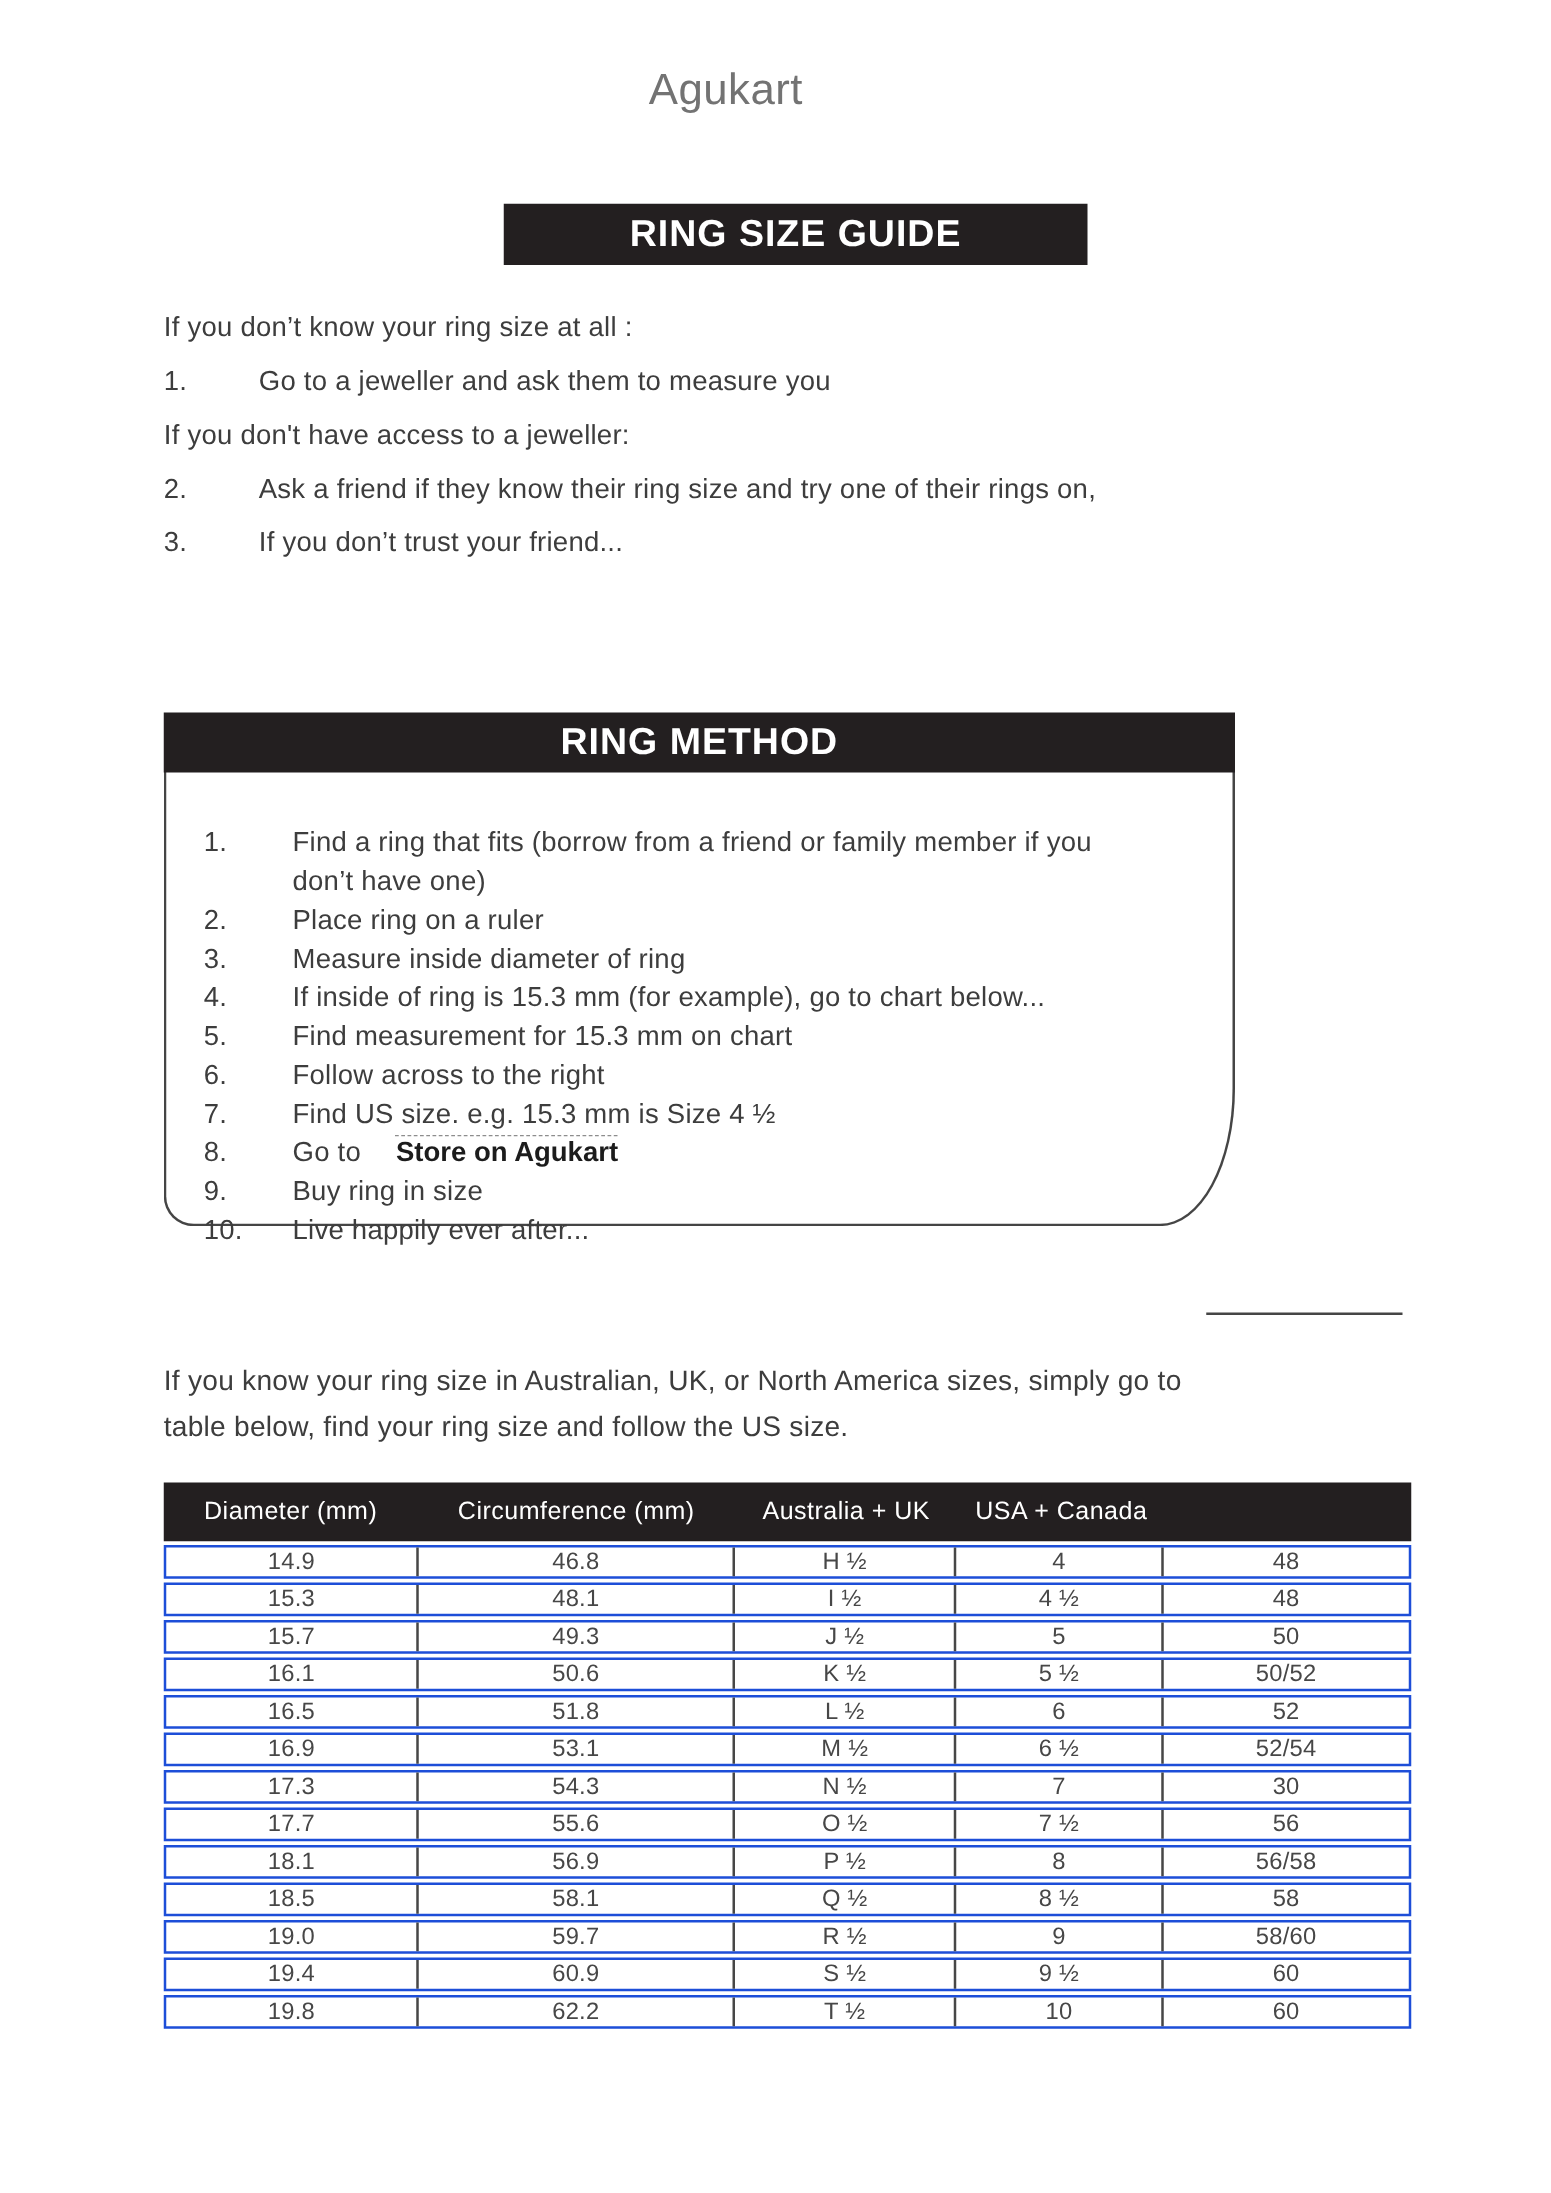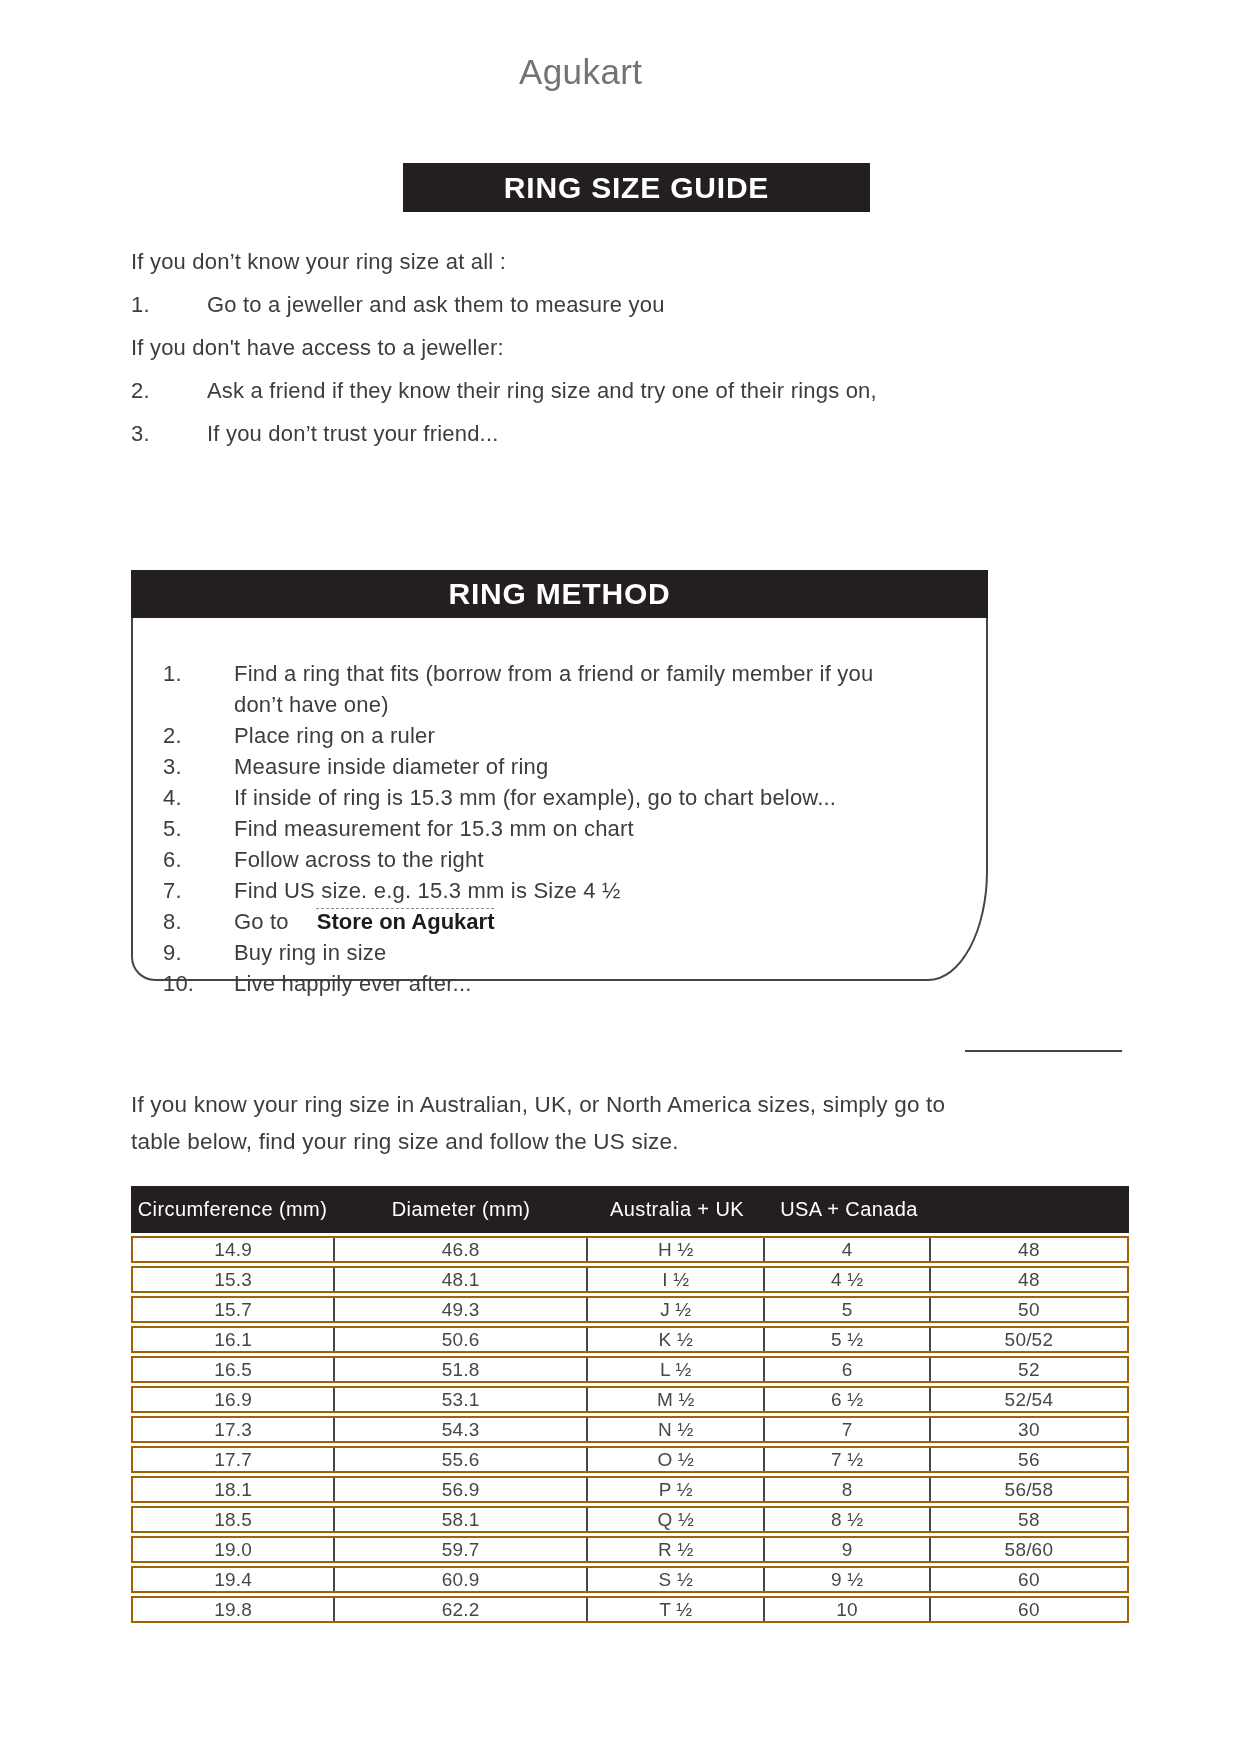--- a/index.html
+++ b/index.html
@@ -56,21 +56,21 @@
   }
 
   .size-table{position:absolute;left:131px;top:1186px;width:998px;}
   .thead{
     display:grid;grid-template-columns:203fr 254fr 178fr 166fr 197fr;
     background:#231f20;color:#ffffff;height:47px;font-size:20px;letter-spacing:0.4px;
   }
   .thead .th{display:flex;align-items:center;justify-content:center;}
   .trow{
     display:grid;grid-template-columns:203fr 254fr 178fr 166fr 197fr;
-    height:27px;margin-top:3px;border:2px solid #a16207;box-sizing:border-box;
+    height:27px;margin-top:3px;border:2px solid #1d4ed8;box-sizing:border-box;
     font-size:19px;color:#474747;
   }
   .trow .td{
     display:flex;align-items:center;justify-content:center;
     border-right:2px solid #474747;overflow:hidden;
   }
   .trow .td:last-child{border-right:none;}
 </style>
 </head>
 <body>
@@ -152,22 +152,22 @@
       </div>
     </div>
   </div>
   <div class="curl-line"></div>
 
   <div class="table-intro">If you know your ring size in Australian, UK, or North America sizes, simply go to
 table below, find your ring size and follow the US size.</div>
 
   <div class="size-table">
     <div class="thead">
+      <div class="th">Diameter (mm)</div>
       <div class="th">Circumference (mm)</div>
-      <div class="th">Diameter (mm)</div>
       <div class="th">Australia + UK</div>
       <div class="th">USA + Canada</div>
     </div>
 
     <div class="trow">
       <div class="td">14.9</div>
       <div class="td">46.8</div>
       <div class="td">H ½</div>
       <div class="td">4</div>
       <div class="td">48</div>

